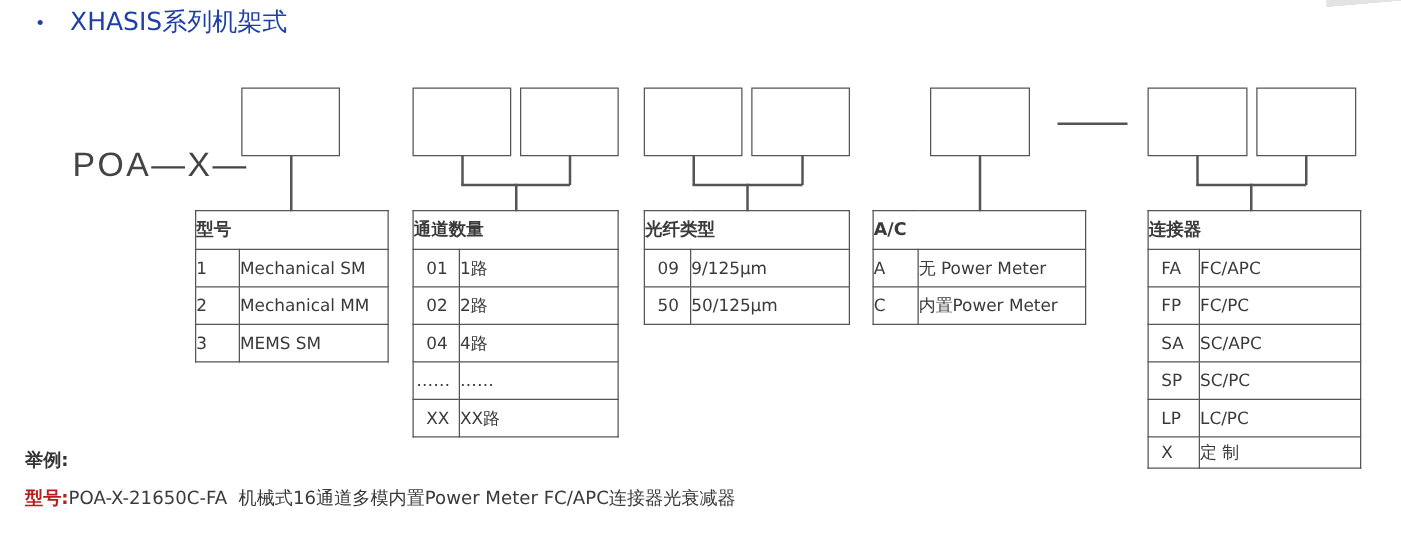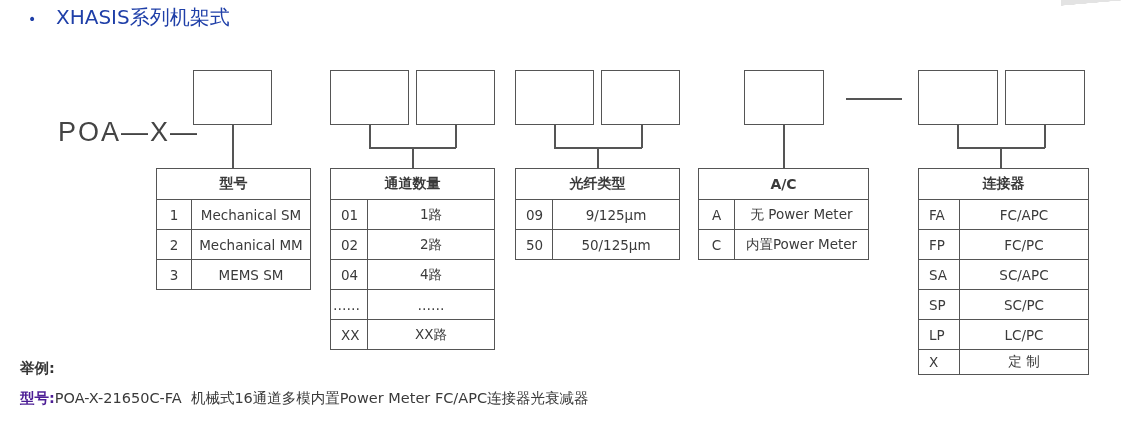--- a/index.html
+++ b/index.html
@@ -7,27 +7,27 @@
          font-family:"DejaVu Sans","Liberation Sans",sans-serif; color:#3a3a3a; }
   .corner { position:absolute; right:0; top:0; width:60px; height:6px;
             background:linear-gradient(175deg,#e3e3e3 50%,rgba(255,255,255,0) 52%); }
   .title { position:absolute; left:28px; top:4px; font-size:20px; color:#1f3fa8; }
   .title .dot { display:inline-block; width:28px; font-size:14px; vertical-align:middle; }
   .prefix { position:absolute; left:58px; top:82px; font-size:27px; color:#444;
             letter-spacing:2px; font-family:"Liberation Sans",sans-serif;margin-top:35px; }
   .box { position:absolute; border:1.5px solid #555; box-sizing:border-box; background:#fff; }
   .ln { position:absolute; background:#555; }
   table.spec { position:absolute; border-collapse:collapse; font-size:13.5px; color:#3a3a3a; }
-  table.spec td, table.spec th { border:1.5px solid #555; text-align:center; padding:0; }
+  table.spec td, table.spec th { border:1.5px solid #555; text-align:left; padding:0; }
   table.spec th { font-weight:bold; font-size:14px; height:30px; }
   table.spec td { height:29px; }
   table.spec td.code { text-align:left; padding-left:10px; }
   .ex-label { position:absolute; left:20px; top:359px; font-size:14.5px; font-weight:bold; color:#333; }
   .ex-line { position:absolute; left:20px; top:389px; font-size:14.5px; color:#3a3a3a; }
-  .ex-line b { color:#4c1d95; }
+  .ex-line b { color:#b91c1c; }
 </style>
 </head>
 <body>
 
 <div class="corner"></div>
 
 <div class="title">
   <span class="dot">•</span><span>XHASIS系列机架式</span>
 </div>
 

